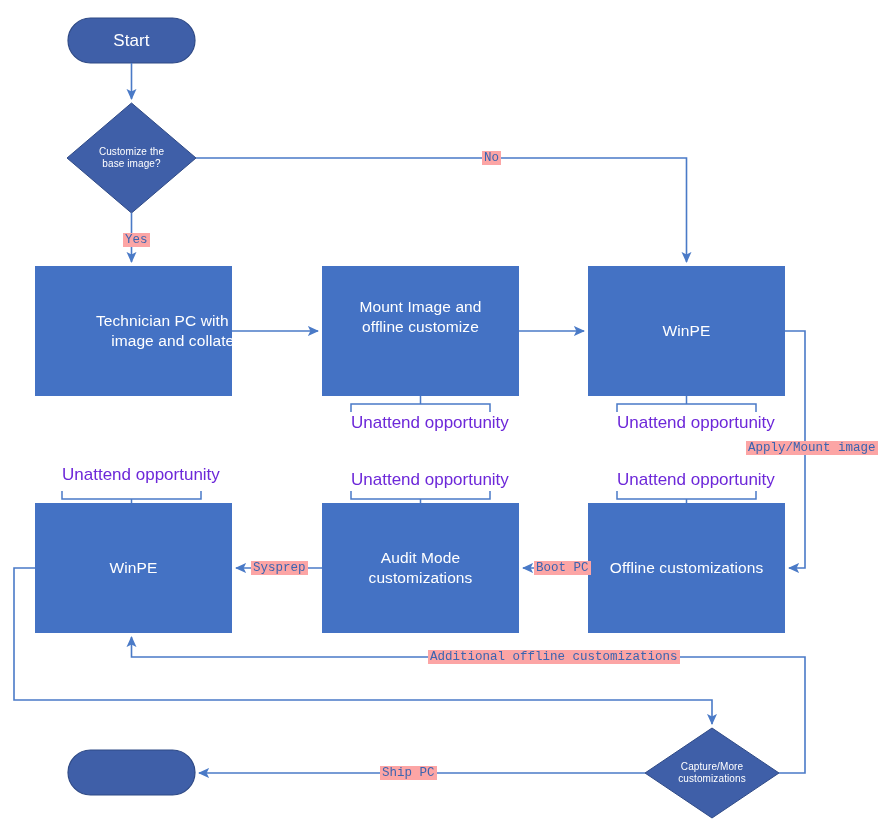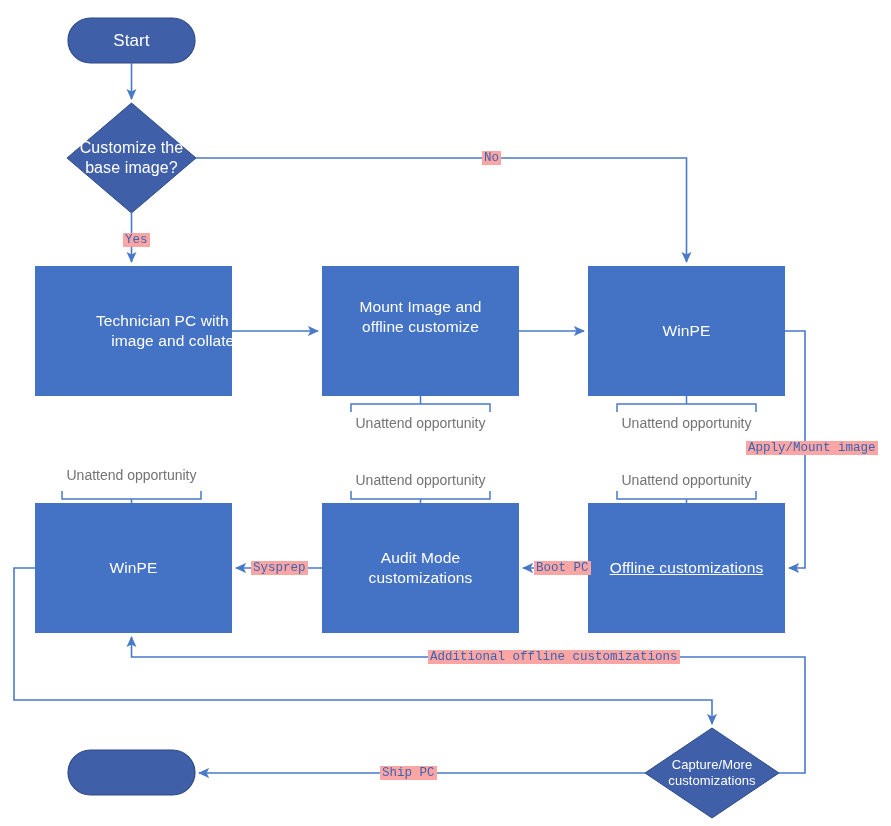--- a/index.html
+++ b/index.html
@@ -34,43 +34,42 @@
     font-size: 15.5px;
     line-height: 1.28;
     letter-spacing: 0.1px;
     pointer-events: none;
     white-space: pre-line;
   }
   .term-label {
     font-size: 17px;
   }
   .diamond-label {
-    font-size: 16px;
+    font-size: 10px;
     line-height: 1.25;
   }
   .diamond-label-big {
-    font-size: 13px;
+    font-size: 10px;
     line-height: 1.2;
   }
   .edge-label {
     position: absolute;
     color: #3b64b0;
     font-size: 12.5px;
     white-space: nowrap;
     background: #fca5a5;
     padding: 0 2px;
     line-height: 14px;
     font-family: Liberation Mono, monospace;
   }
   .brace-label {
     position: absolute;
-    color: #737373;
-    font-size: 14px;
+    color: #6d28d9;
+    font-size: 17px;
     white-space: nowrap;
-    text-align: center;
     line-height: 14px;
   }
 </style>
 </head>
 <body>
 
 <div id="canvas">
 
   <svg id="flow-svg" viewBox="0 0 891 826">
     <defs>
@@ -169,21 +168,21 @@
   <div class="node-label" style="left:322px; top:266px; width:197px; height:102px;">Mount Image and
 offline customize</div>
 
   <div class="node-label" style="left:588px; top:266px; width:197px; height:130px;">WinPE</div>
 
   <div class="node-label" style="left:35px; top:503px; width:197px; height:130px;">WinPE</div>
 
   <div class="node-label" style="left:322px; top:503px; width:197px; height:130px;">Audit Mode
 customizations</div>
 
-  <div class="node-label" style="left:588px; top:503px; width:197px; height:130px;text-decoration:underline;">Offline customizations</div>
+  <div class="node-label" style="left:588px; top:503px; width:197px; height:130px;">Offline customizations</div>
 
   <div class="node-label diamond-label-big" style="left:643px; top:748px; width:138px; height:50px;">Capture/More
 customizations</div>
 
 
   <div class="edge-label" style="left:482px; top:151px;">No</div>
 
   <div class="edge-label" style="left:123px; top:233px;">Yes</div>
 
   <div class="edge-label" style="left:746px; top:441px;">Apply/Mount image</div>

